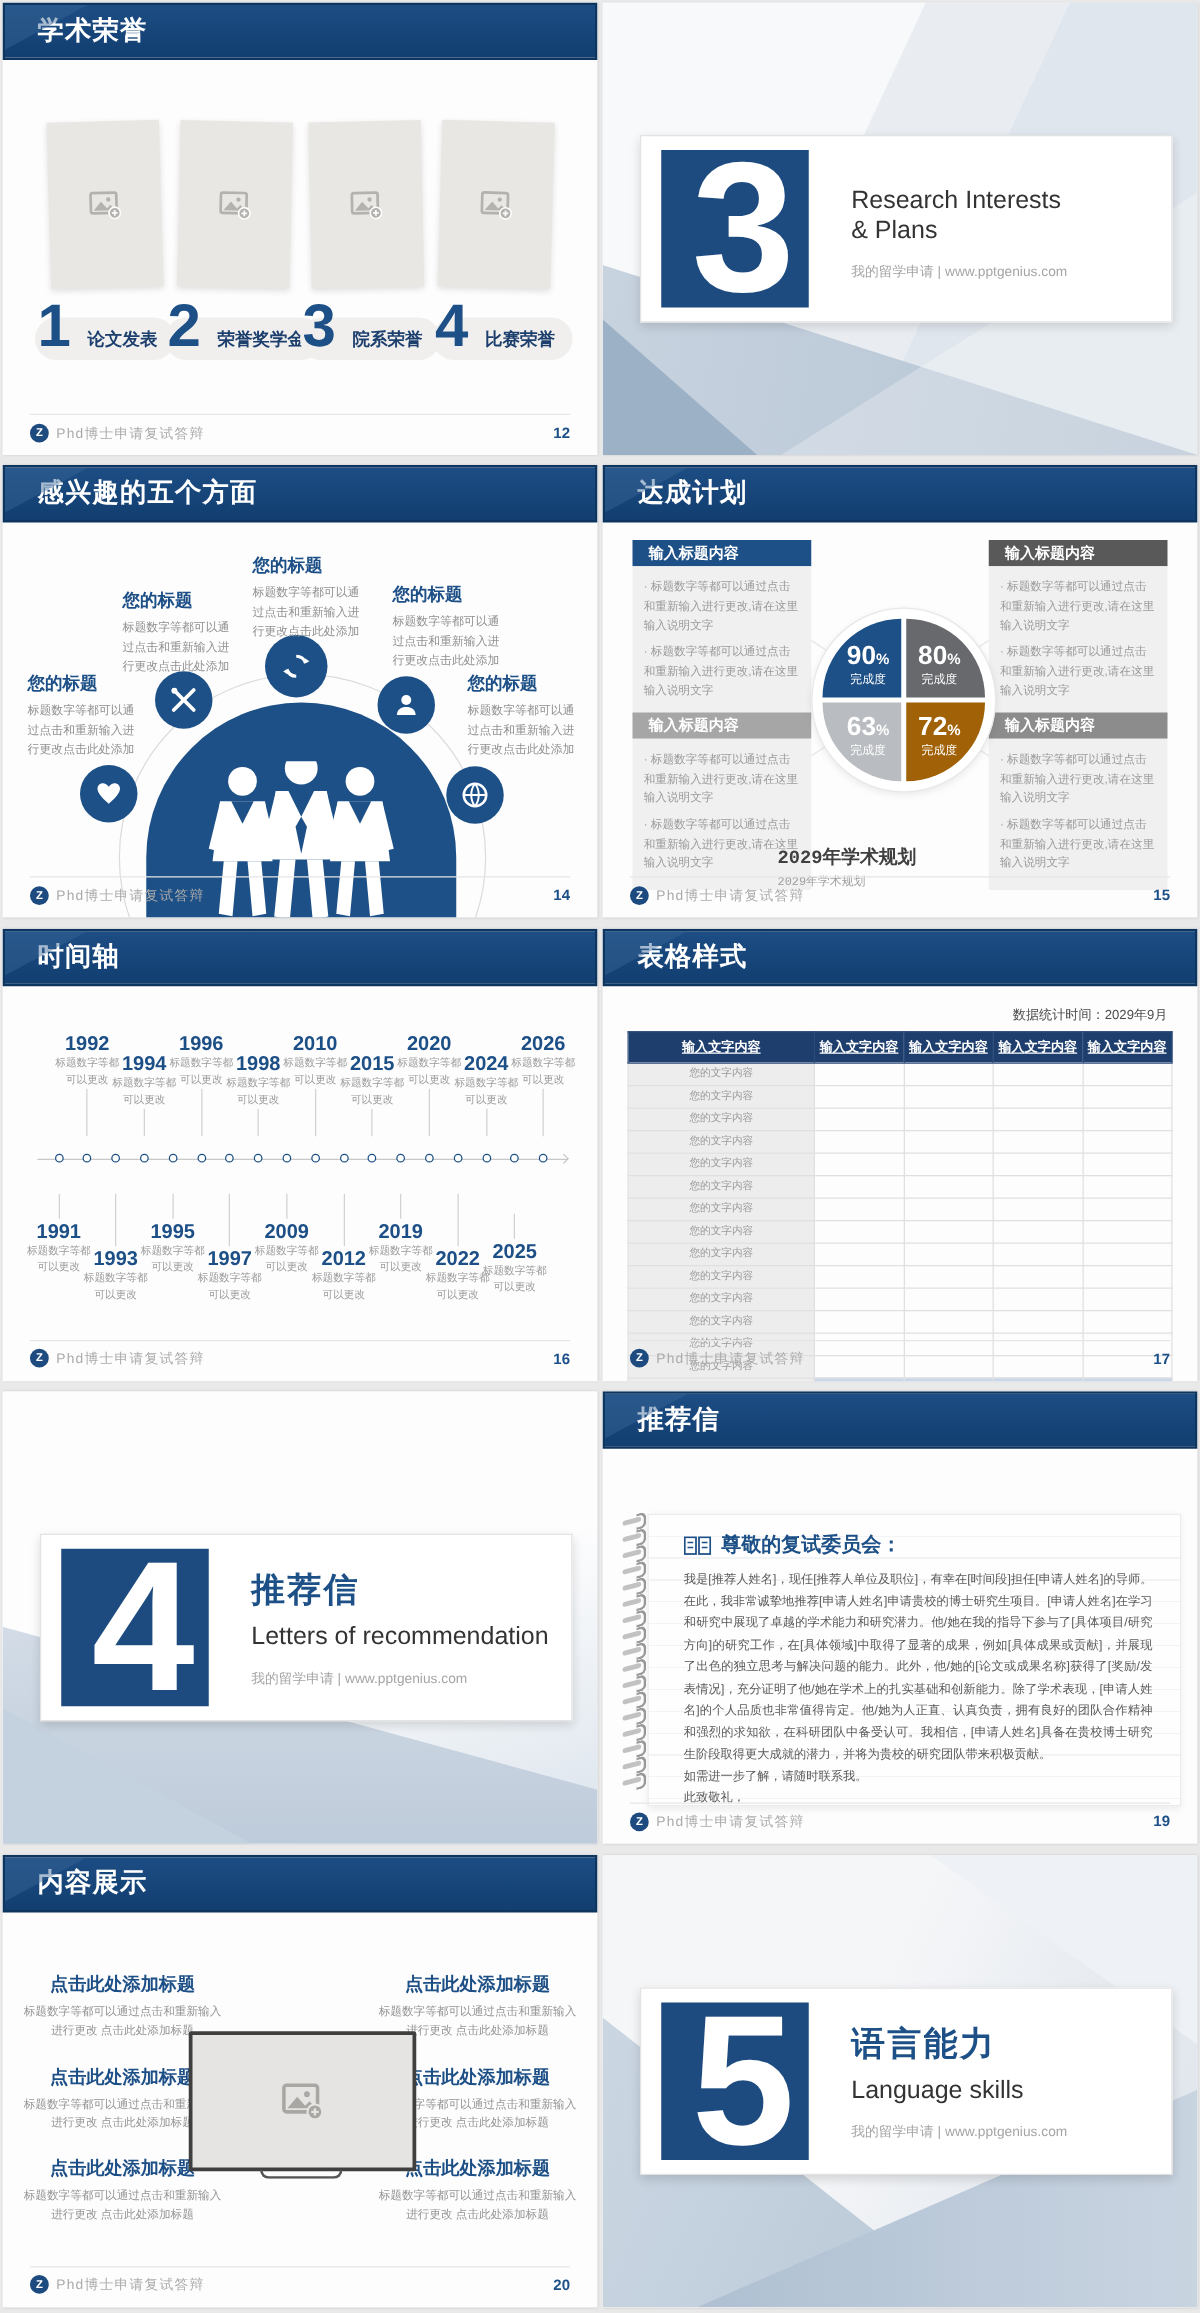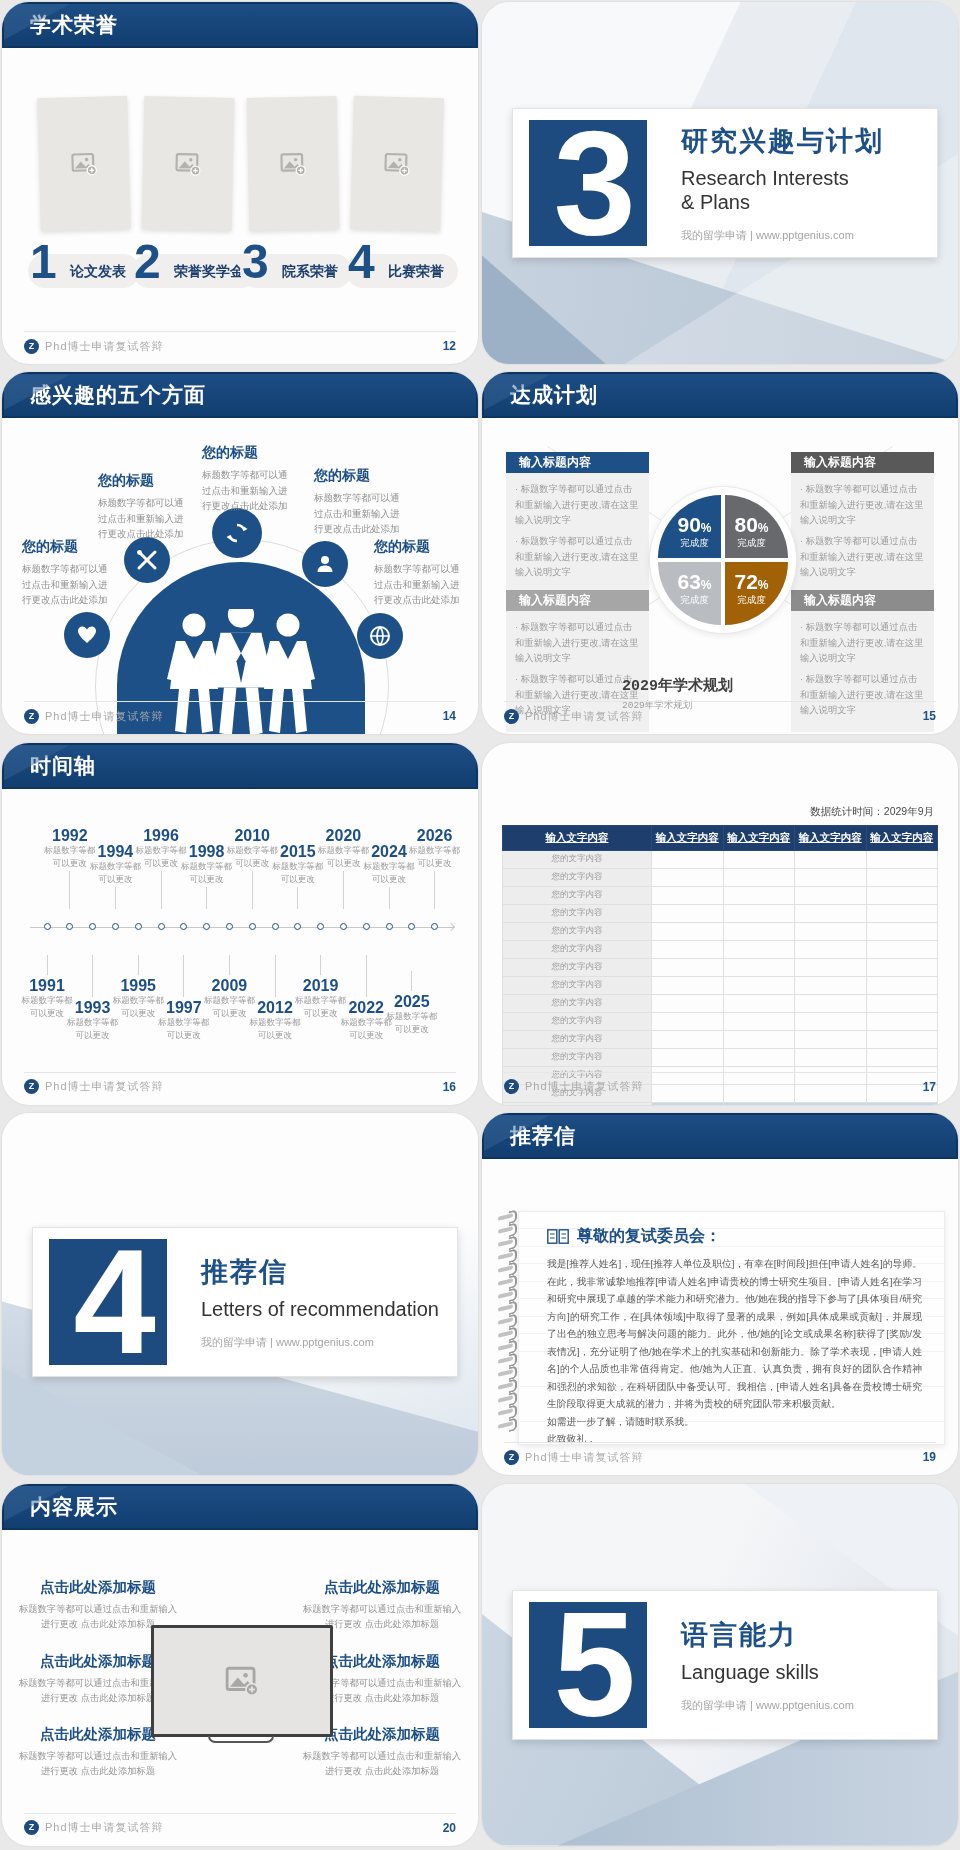--- a/index.html
+++ b/index.html
@@ -1,18 +1,18 @@
 <!DOCTYPE html>
 <html><head>
 <meta charset="utf-8">
 <style>
   html,body{margin:0;padding:0;}
   body{width:960px;background:#e9e9e9;font-family:"Liberation Sans","DejaVu Sans",sans-serif;}
   .canvas{position:relative;display:grid;grid-template-columns:476px 476px;gap:6px 4px;padding:2px;width:952px;height:1846px;}
-  .slide{position:relative;width:476px;height:362px;background:#fdfdfd;overflow:hidden;box-shadow:0 0 2px rgba(0,0,0,.12);border-radius:27px;}
+  .slide{position:relative;width:476px;height:362px;background:#fdfdfd;overflow:hidden;box-shadow:0 0 2px rgba(0,0,0,.12);}
   
   .titlebar{position:absolute;top:0;left:0;right:0;height:46px;background:linear-gradient(180deg,#1c4d84,#123e70);border:2px solid #0e355f;box-sizing:border-box;}
   .titlebar::before{content:"";position:absolute;inset:0;background:#3a6697;opacity:.45;clip-path:polygon(0 0,14% 0,0 85%);}
   .titlebar h2{margin:0;padding:0 0 0 26px;line-height:42px;font-size:21px;font-weight:600;color:#fff;letter-spacing:1px;}
   
   .slide-footer{position:absolute;left:22px;right:22px;bottom:8px;height:20px;border-top:1px solid #e6e6e6;padding-top:4px;display:flex;align-items:center;justify-content:space-between;}
   .footer-left{display:flex;align-items:center;gap:6px;}
   .logo-dot{display:inline-block;width:15px;height:15px;border-radius:50%;background:#1d4b7f;color:#fff;font-size:9px;font-weight:700;text-align:center;line-height:15px;}
   .footer-text{font-size:11px;color:#aaa;letter-spacing:1px;}
   .page-num{font-size:12px;font-weight:700;color:#1d5087;}
@@ -66,21 +66,21 @@
   .int-block h4{margin:0 0 5px 0;font-size:14px;font-weight:800;color:#1d4f87;}
   .int-block p{margin:0;font-size:9.5px;color:#909090;line-height:1.6;}
   .b1{left:20px;top:166px;}
   .b2{left:96px;top:100px;}
   .b3{left:200px;top:72px;}
   .b4{left:312px;top:95px;width:88px;}
   .b5{left:372px;top:166px;width:88px;}
   
   .plan-box{position:absolute;width:143px;}
   .pb-tl{left:24px;top:60px;}.pb-bl{left:24px;top:198px;}.pb-tr{left:309px;top:60px;}.pb-br{left:309px;top:198px;}
-  .plan-head{height:21px;line-height:21px;color:#fff;font-size:12px;font-weight:700;padding-left:13px;margin-top:20px;}
+  .plan-head{height:21px;line-height:21px;color:#fff;font-size:12px;font-weight:700;padding-left:13px;}
   .h-blue{background:#1d5087;}.h-dark{background:#595959;}.h-gray{background:#a6a6a6;}.h-mid{background:#8c8c8c;}
   .plan-body{background:#f0f0f0;padding:9px 9px 8px 9px;min-height:95px;}
   .plan-body p{margin:0 0 6px 0;font-size:9.3px;color:#9a9a9a;line-height:1.65;}
   .plan-body p::before{content:"·  ";color:#9a9a9a;}
   .xline{position:absolute;left:32px;top:186px;width:412px;height:1px;background:#e5e5e5;}
   .xl1{transform:rotate(33deg);}.xl2{transform:rotate(-33deg);}
   .pie-wrap{position:absolute;left:167px;top:114px;width:146px;height:146px;background:#fff;border:1px solid #e8e8e8;border-radius:50%;box-shadow:0 2px 6px rgba(0,0,0,.08);}
   .quad{position:absolute;width:63px;height:63px;display:flex;flex-direction:column;align-items:center;justify-content:center;color:#fff;}
   .q1{left:8px;top:8px;border-radius:100% 0 0 0;background:#1d5087;padding-top:10px;padding-left:10px;}
   .q2{left:75px;top:8px;border-radius:0 100% 0 0;background:#67696d;padding-top:10px;padding-right:10px;}
@@ -199,21 +199,20 @@
   <section class="slide divider d3">
     <div class="geo geA"></div>
     <div class="geo geB"></div>
     <div class="geo geC"></div>
     <div class="geo geD"></div>
     <div class="divider-card">
       <div class="num-box">
           <span class="sec-num">3</span>
         </div>
       <div class="sec-text">
-        <h1 class="sec-title">研究兴趣与计划</h1>
         <p class="sec-sub">
             <span>Research Interests</span>
             <span>&amp; Plans</span>
           </p>
         <p class="sec-tagline">我的留学申请 | www.pptgenius.com</p>
       </div>
     </div>
   </section>
 
   <section class="slide">
@@ -499,20 +498,23 @@
         <span class="footer-left">
             <span class="logo-dot">Z</span>
             <span class="footer-text">Phd博士申请复试答辩</span>
           </span>
         <span class="page-num">16</span>
       </footer>
     </div>
   </section>
 
   <section class="slide">
+    <header class="titlebar">
+      <h2>表格样式</h2>
+    </header>
     <div class="content">
       <div class="tbl-note">数据统计时间：2029年9月</div>
       <table class="ppt">
         <thead>
             <tr>
           <th>输入文字内容</th>
           <th>输入文字内容</th>
           <th>输入文字内容</th>
           <th>输入文字内容</th>
           <th>输入文字内容</th>

